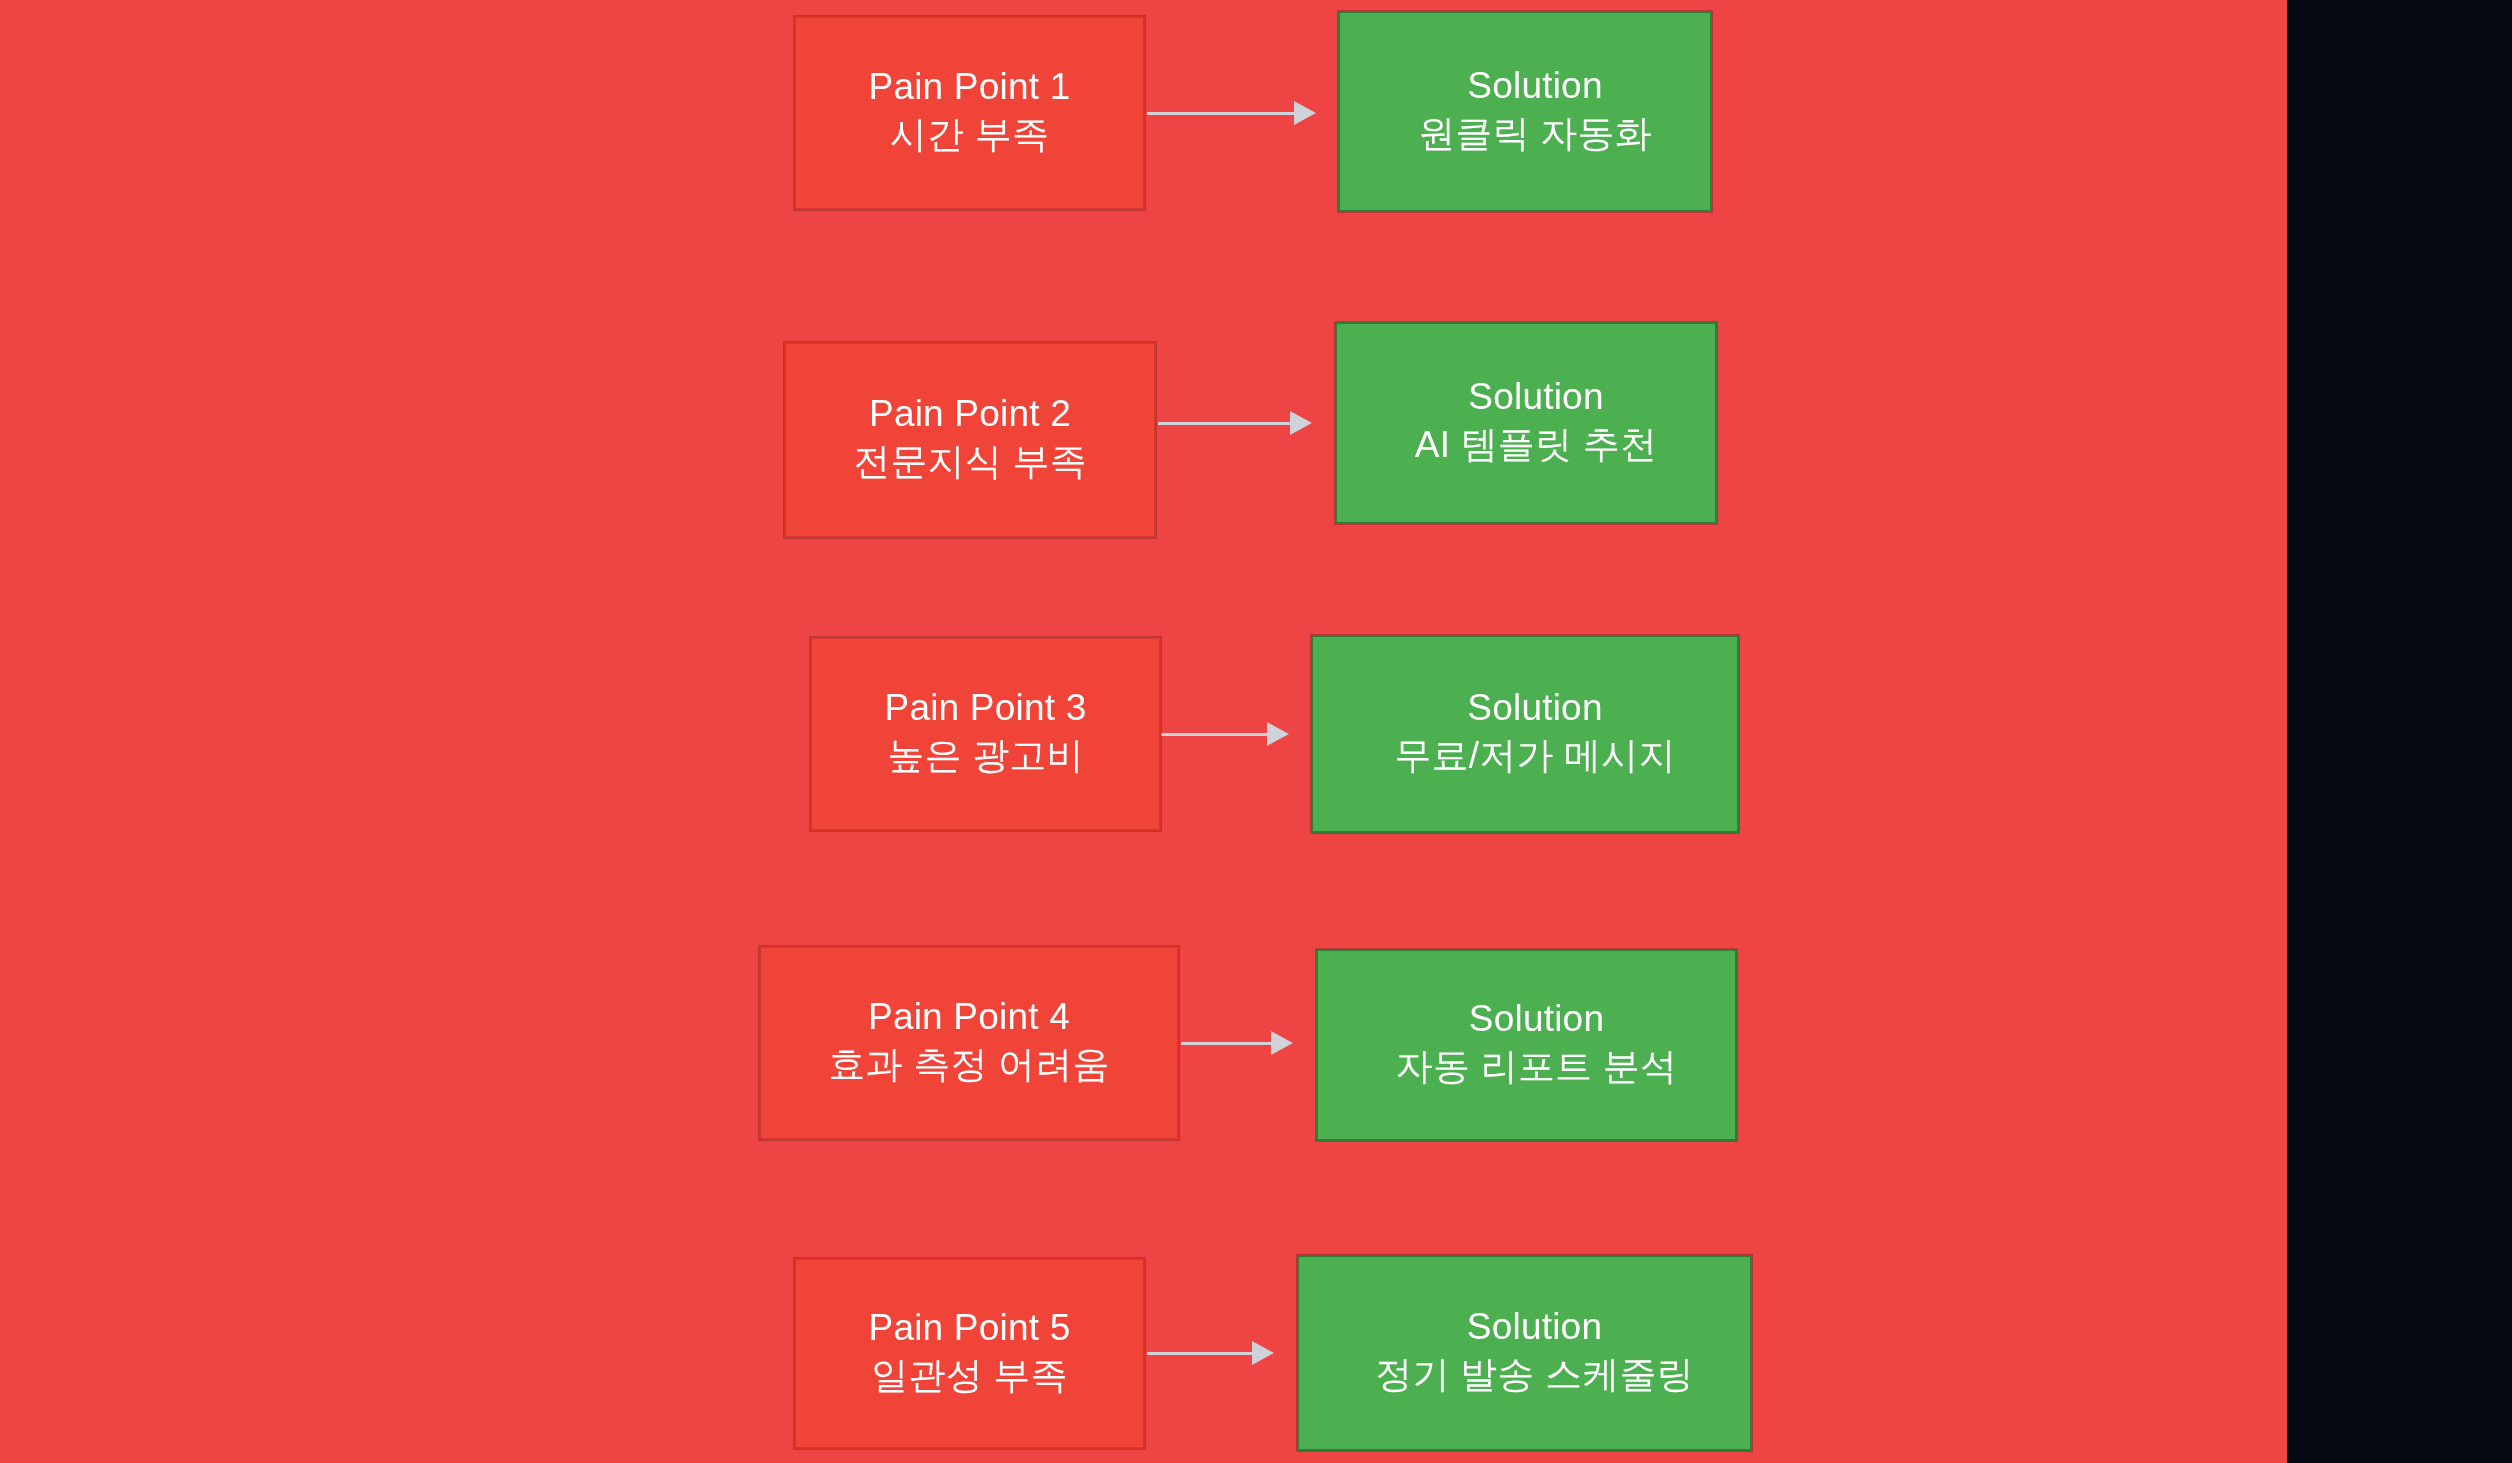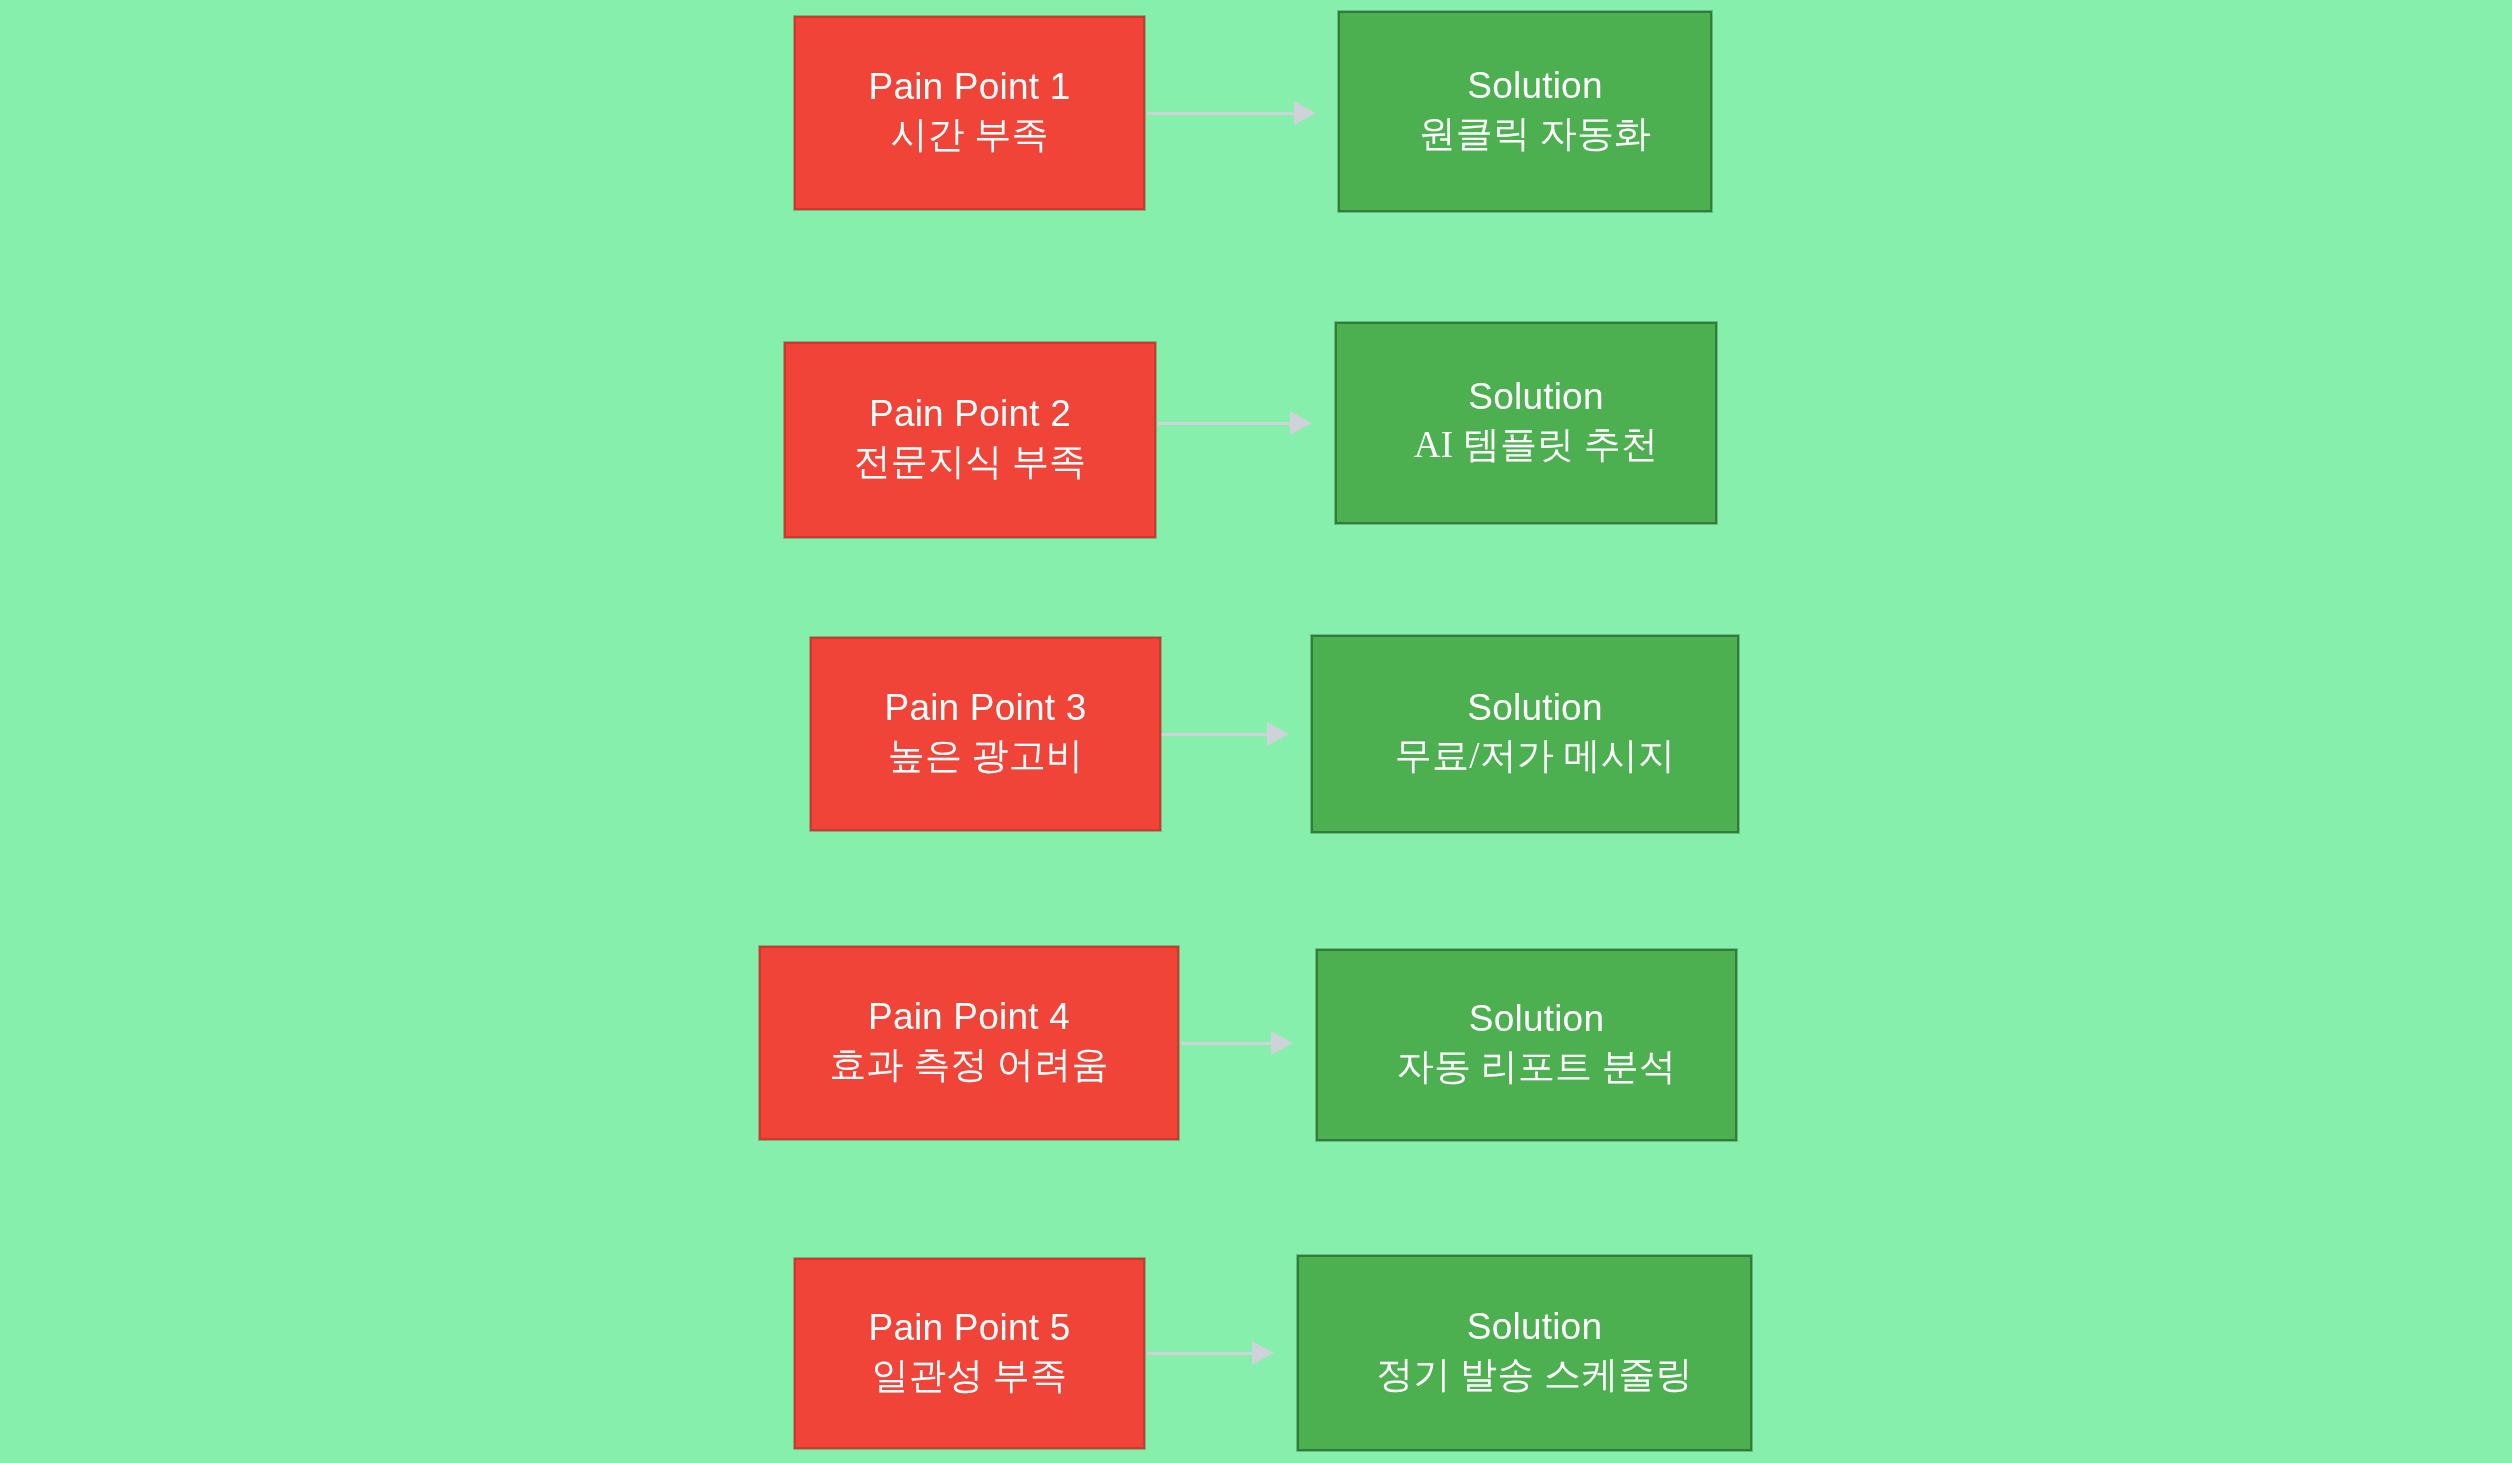--- a/index.html
+++ b/index.html
@@ -8,41 +8,41 @@
     background: #050914;
   }
   body {
     width: 2512px;
     height: 1464px;
     overflow: hidden;
     font-family: "Liberation Sans", "DejaVu Sans", sans-serif;
   }
   #canvas {
     position: relative;
-    width: 2512px;
+    width: 2287px;
     height: 1464px;
-    background: #86efac;
+    background: #ef4444;
   }
   .node {
     position: absolute;
     box-sizing: border-box;
     display: flex;
     flex-direction: column;
     align-items: center;
     justify-content: center;
     text-align: center;
     color: #ffffff;
     line-height: 1.30;
     letter-spacing: 0.2px;
     font-size: 37px;
     font-weight: 400;
     padding-bottom: 3.7px;
   }
   .node .l1 { display: block; }
-  .node .l2 { display: block; font-family: Liberation Serif, serif; }
+  .node .l2 { display: block; }
   .node.pain {
     background: #f04438;
     border: 2.8px solid #d8342a;
     box-shadow: 0 0 0 0.9px rgba(0,0,0,0.25);
   }
   .node.solution {
     background: #4caf50;
     border: 2.8px solid #2f7d36;
     box-shadow: 0 0 0 0.9px rgba(0,0,0,0.25);
     padding-left: 20px;

